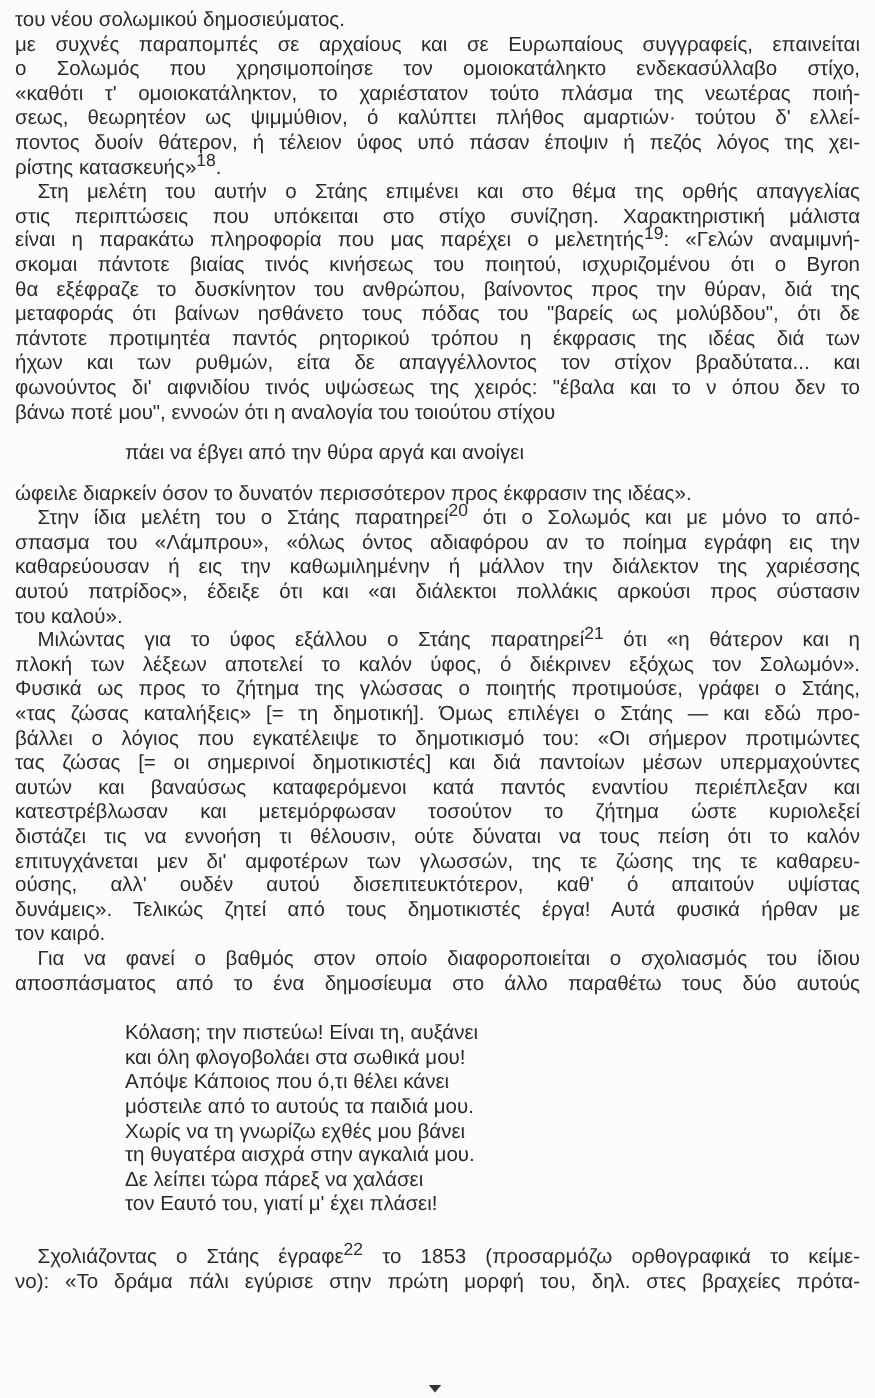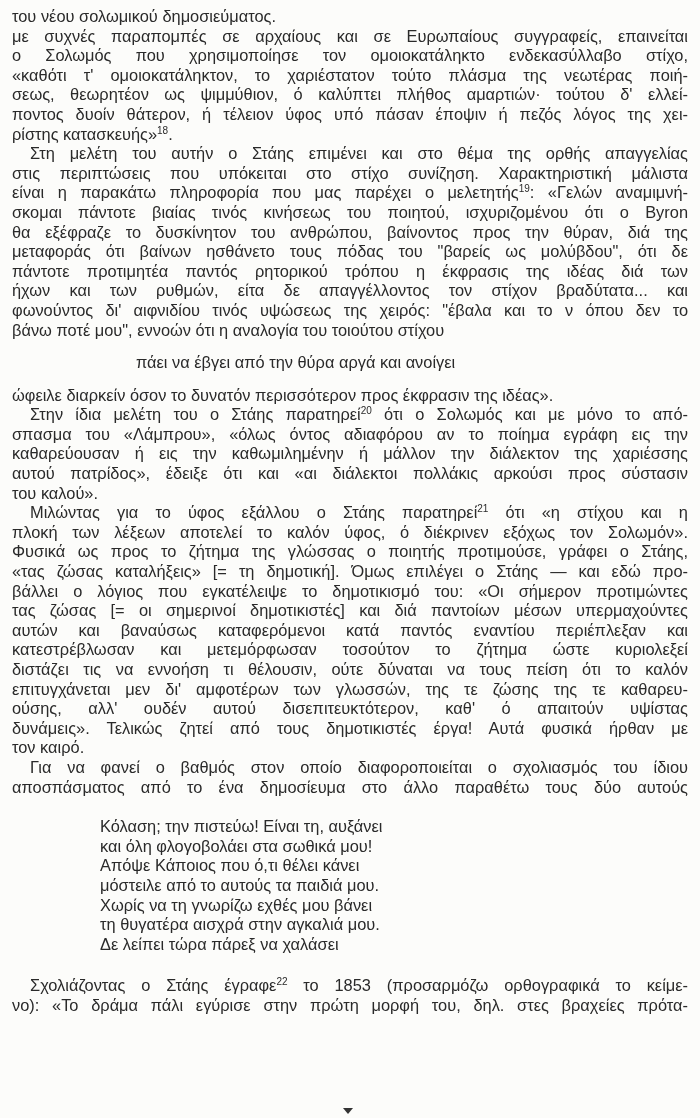--- a/index.html
+++ b/index.html
@@ -10,25 +10,25 @@
     font-family: "Liberation Sans", "DejaVu Sans", sans-serif;
     font-size: 16.4px;
     line-height: 19.6px;
     position: relative;
   }
   .page { position: absolute; left: 12px; top: 7px; width: 676px; }
   .line { display: block; white-space: nowrap; height: 19.6px; text-align: justify; text-align-last: justify; }
   .line.last { text-align-last: left; }
   .indent { padding-left: 18px; }
   .it { }
-  sup { font-size: 10px; line-height: 0; vertical-align: 6px; }
+  sup { font-size: 14px; line-height: 0; vertical-align: 6px; }
   .verse { padding-left: 88px; }
   .verse .line { text-align-last: left; }
   .single-verse { padding-left: 88px; margin: 13px 0 13px 0; }
-  .single-verse .line { text-align-last: left; margin-left: 36px; }
+  .single-verse .line { text-align-last: left; }
   .gap-before-verse { height: 20px; }
   .gap-after-verse { height: 22px; }
   .page-mark {
     position: absolute; left: 343px; top: 1108px;
     width: 0; height: 0;
     border-left: 5px solid transparent; border-right: 5px solid transparent;
     border-top: 6px solid #333;
   }
 </style>
 </head>
@@ -68,21 +68,21 @@
         <span class="line last"><span class="it">ώφειλε διαρκείν όσον το δυνατόν περισσότερον προς έκφρασιν της ιδέας»</span><span>.</span></span>
       </div>
       <div>
         <span class="line indent"><span>Στην ίδια μελέτη του ο Στάης παρατηρεί</span><sup>20</sup><span> ότι ο Σολωμός και με μόνο το από-</span></span>
         <span class="line"><span>σπασμα του «Λάμπρου», </span><span class="it">«όλως όντος αδιαφόρου αν το ποίημα εγράφη εις την</span></span>
         <span class="line"><span class="it">καθαρεύουσαν ή εις την καθωμιλημένην ή μάλλον την διάλεκτον της χαριέσσης</span></span>
         <span class="line"><span class="it">αυτού πατρίδος»</span><span>, έδειξε ότι και </span><span class="it">«αι διάλεκτοι πολλάκις αρκούσι προς σύστασιν</span></span>
         <span class="line last"><span class="it">του καλού»</span><span>.</span></span>
       </div>
       <div>
-        <span class="line indent"><span>Μιλώντας για το ύφος εξάλλου ο Στάης παρατηρεί</span><sup>21</sup><span> ότι </span><span class="it">«η στίχου και η</span></span>
+        <span class="line indent"><span>Μιλώντας για το ύφος εξάλλου ο Στάης παρατηρεί</span><sup>21</sup><span> ότι </span><span class="it">«η θάτερον και η</span></span>
         <span class="line"><span class="it">πλοκή των λέξεων αποτελεί το καλόν ύφος, ό διέκρινεν εξόχως τον Σολωμόν»</span><span>.</span></span>
         <span class="line"><span>Φυσικά ως προς το ζήτημα της γλώσσας ο ποιητής προτιμούσε, γράφει ο Στάης,</span></span>
         <span class="line"><span class="it">«τας ζώσας καταλήξεις»</span><span> [= τη δημοτική]. Όμως επιλέγει ο Στάης — και εδώ προ-</span></span>
         <span class="line"><span>βάλλει ο λόγιος που εγκατέλειψε το δημοτικισμό του: </span><span class="it">«Οι σήμερον προτιμώντες</span></span>
         <span class="line"><span class="it">τας ζώσας</span><span> [= οι σημερινοί δημοτικιστές] </span><span class="it">και διά παντοίων μέσων υπερμαχούντες</span></span>
         <span class="line"><span class="it">αυτών και βαναύσως καταφερόμενοι κατά παντός εναντίου περιέπλεξαν και</span></span>
         <span class="line"><span class="it">κατεστρέβλωσαν και μετεμόρφωσαν τοσούτον το ζήτημα ώστε κυριολεξεί</span></span>
         <span class="line"><span class="it">διστάζει τις να εννοήση τι θέλουσιν, ούτε δύναται να τους πείση ότι το καλόν</span></span>
         <span class="line"><span class="it">επιτυγχάνεται μεν δι' αμφοτέρων των γλωσσών, της τε ζώσης της τε καθαρευ-</span></span>
         <span class="line"><span class="it">ούσης, αλλ' ουδέν αυτού δισεπιτευκτότερον, καθ' ό απαιτούν υψίστας</span></span>
@@ -96,20 +96,21 @@
     </div>
   <div class="gap-before-verse"></div>
   <div class="verse" id="poem">
       <span class="line">Κόλαση; την πιστεύω! Είναι τη, αυξάνει</span>
       <span class="line">και όλη φλογοβολάει στα σωθικά μου!</span>
       <span class="line">Απόψε Κάποιος που ό,τι θέλει κάνει</span>
       <span class="line">μόστειλε από το αυτούς τα παιδιά μου.</span>
       <span class="line">Χωρίς να τη γνωρίζω εχθές μου βάνει</span>
       <span class="line">τη θυγατέρα αισχρά στην αγκαλιά μου.</span>
       <span class="line">Δε λείπει τώρα πάρεξ να χαλάσει</span>
+      <span class="line">τον Εαυτό του, γιατί μ' έχει πλάσει!</span>
     </div>
   <div class="gap-after-verse"></div>
   <div id="block3">
       <div>
         <span class="line indent"><span>Σχολιάζοντας ο Στάης έγραφε</span><sup>22</sup><span> το 1853 (προσαρμόζω ορθογραφικά το κείμε-</span></span>
         <span class="line"><span>νο): </span><span class="it">«Το δράμα πάλι εγύρισε στην πρώτη μορφή του, δηλ. στες βραχείες πρότα-</span></span>
       </div>
     </div>
 </div>
 <div class="page-mark"></div>

